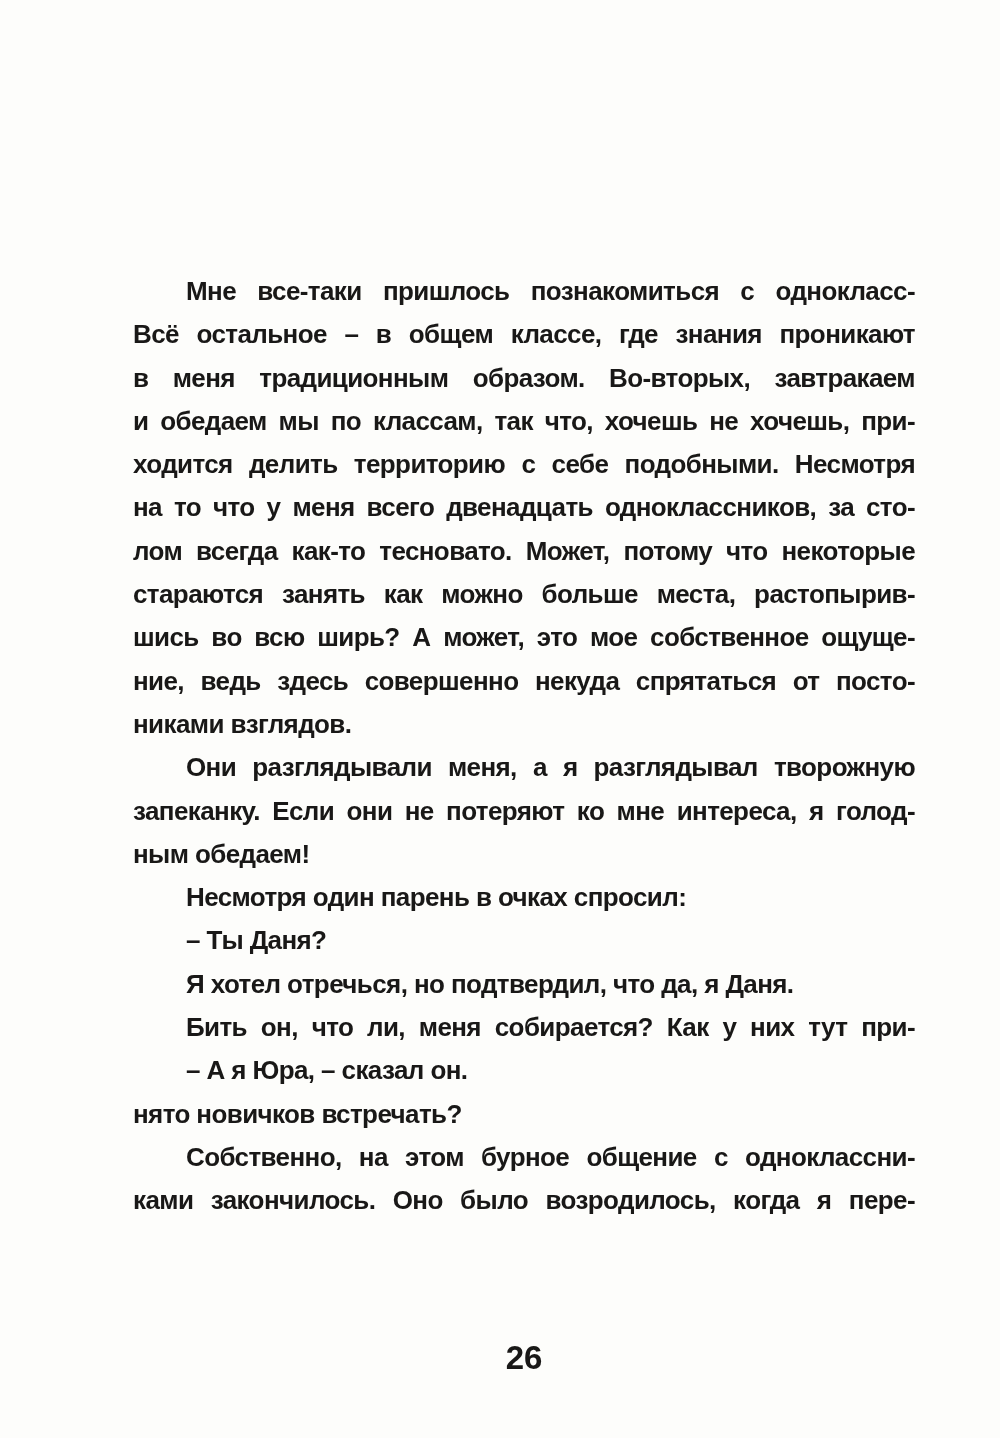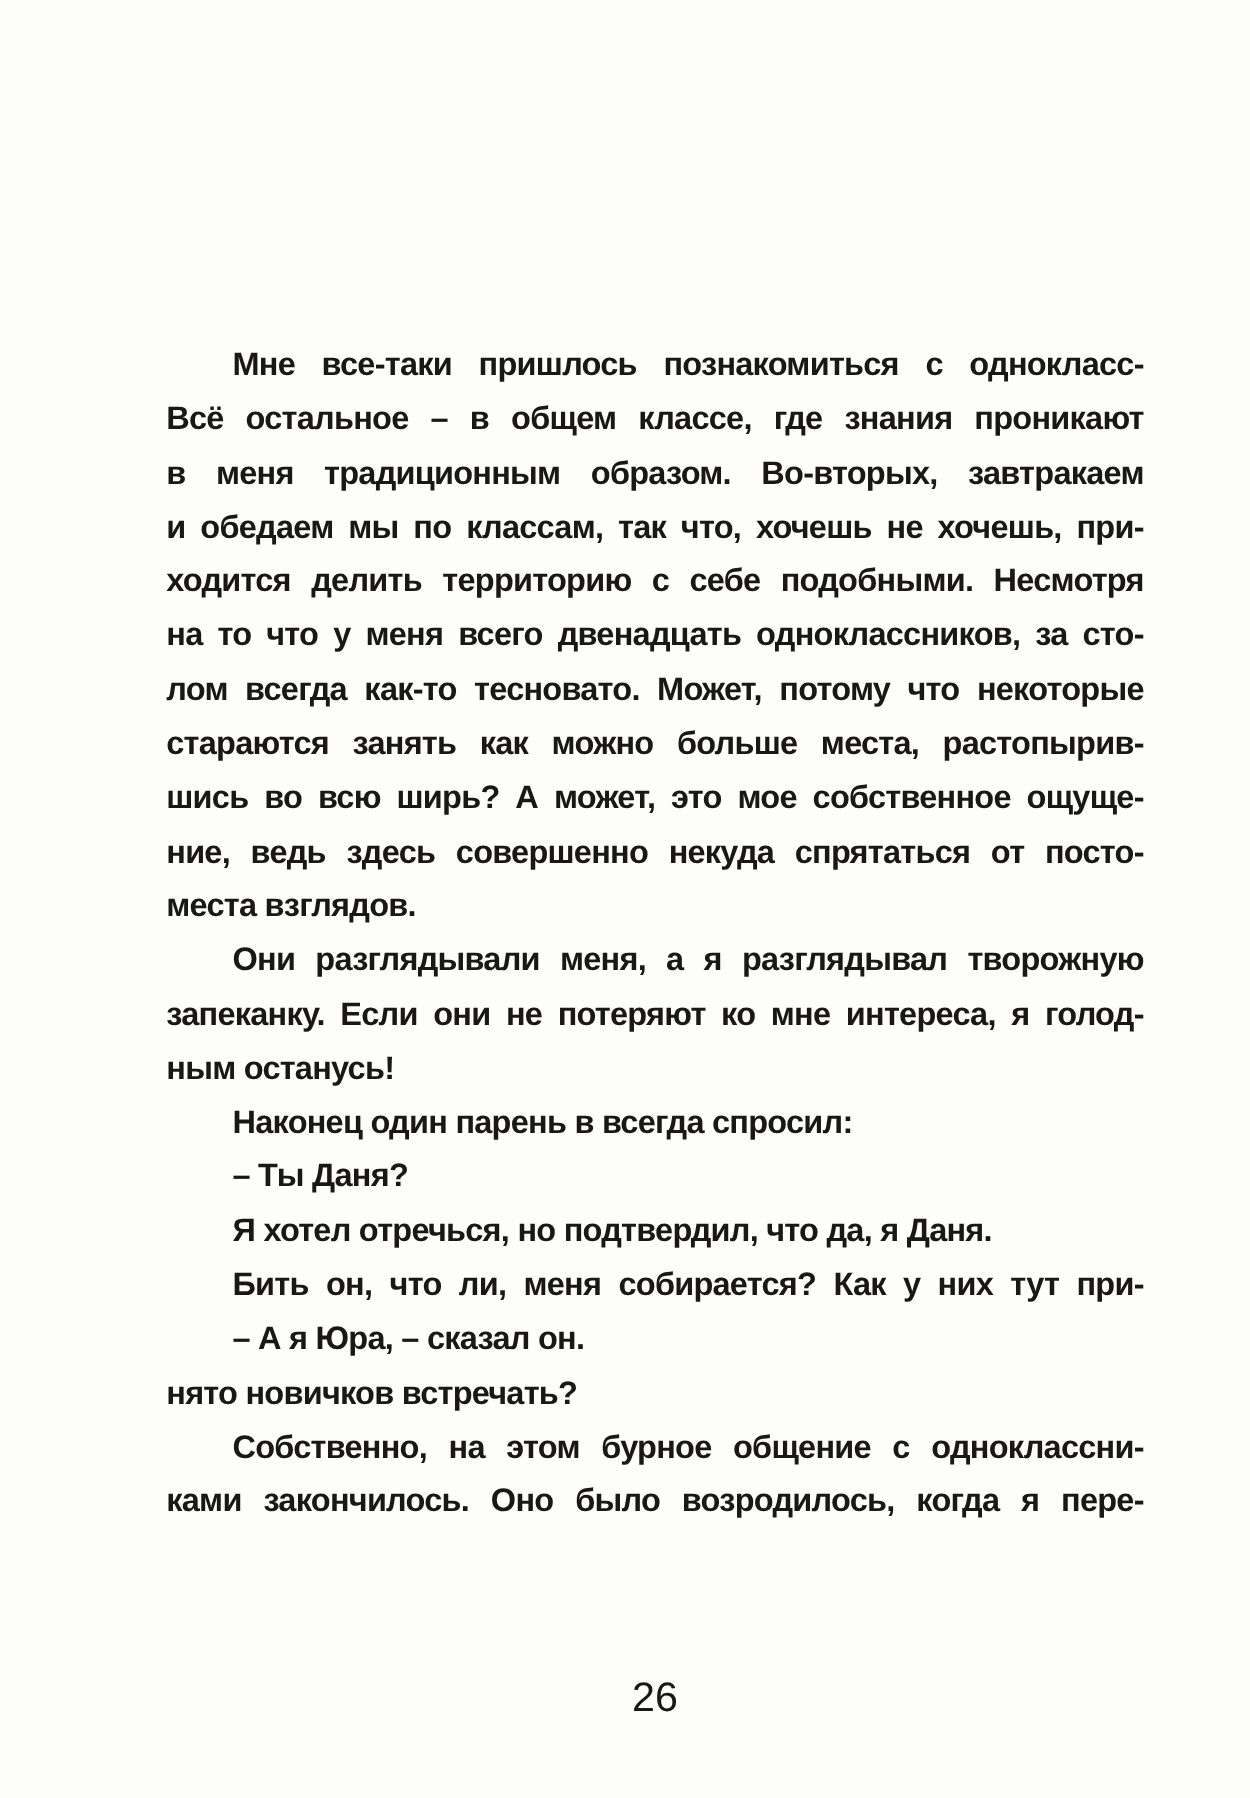--- a/index.html
+++ b/index.html
@@ -46,45 +46,45 @@
   }
   .page-number {
     position: absolute;
     left: 133px;
     top: 1336px;
     width: 782px;
     height: 43px;
     line-height: 43px;
     text-align: center;
     font-size: 33px;
-    font-weight: 400;
+    font-weight: 700;
     letter-spacing: 0;
     color: #191817;
   }
 </style>
 </head>
 <body>
 
 <div class="page">
   <main class="text-block">
       <div class="line indent just">Мне все-таки пришлось познакомиться с однокласс-</div>
       <div class="line just">Всё остальное – в общем классе, где знания проникают</div>
       <div class="line just">в меня традиционным образом. Во-вторых, завтракаем</div>
       <div class="line just">и обедаем мы по классам, так что, хочешь не хочешь, при-</div>
       <div class="line just">ходится делить территорию с себе подобными. Несмотря</div>
       <div class="line just">на то что у меня всего двенадцать одноклассников, за сто-</div>
       <div class="line just">лом всегда как-то тесновато. Может, потому что некоторые</div>
       <div class="line just">стараются занять как можно больше места, растопырив-</div>
       <div class="line just">шись во всю ширь? А может, это мое собственное ощуще-</div>
       <div class="line just">ние, ведь здесь совершенно некуда спрятаться от посто-</div>
-      <div class="line">места взглядов.</div>
+      <div class="line">никами взглядов.</div>
       <div class="line indent just">Они разглядывали меня, а я разглядывал творожную</div>
       <div class="line just">запеканку. Если они не потеряют ко мне интереса, я голод-</div>
-      <div class="line">ным останусь!</div>
-      <div class="line indent">Наконец один парень в всегда спросил:</div>
+      <div class="line">ным обедаем!</div>
+      <div class="line indent">Несмотря один парень в очках спросил:</div>
       <div class="line indent">– Ты Даня?</div>
       <div class="line indent">Я хотел отречься, но подтвердил, что да, я Даня.</div>
       <div class="line indent just">Бить он, что ли, меня собирается? Как у них тут при-</div>
       <div class="line indent">– А я Юра, – сказал он.</div>
       <div class="line">нято новичков встречать?</div>
       <div class="line indent just">Собственно, на этом бурное общение с одноклассни-</div>
       <div class="line just">ками закончилось. Оно было возродилось, когда я пере-</div>
     </main>
   <div class="page-number">26</div>
 </div>

